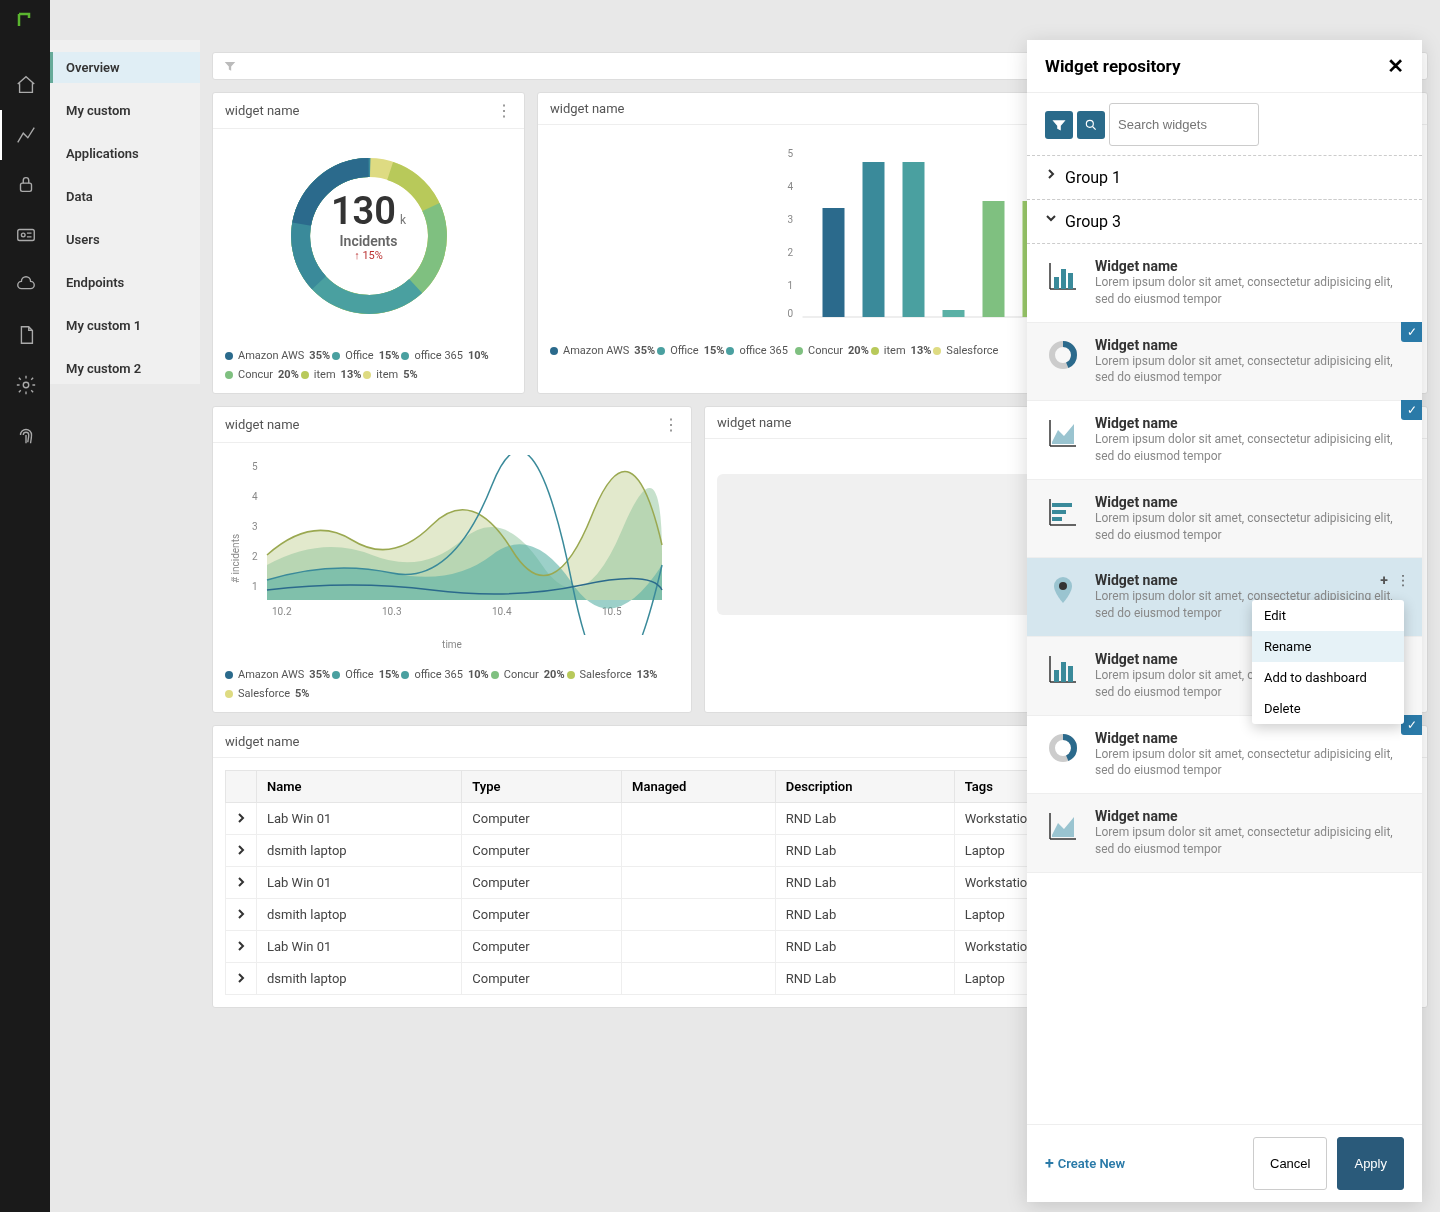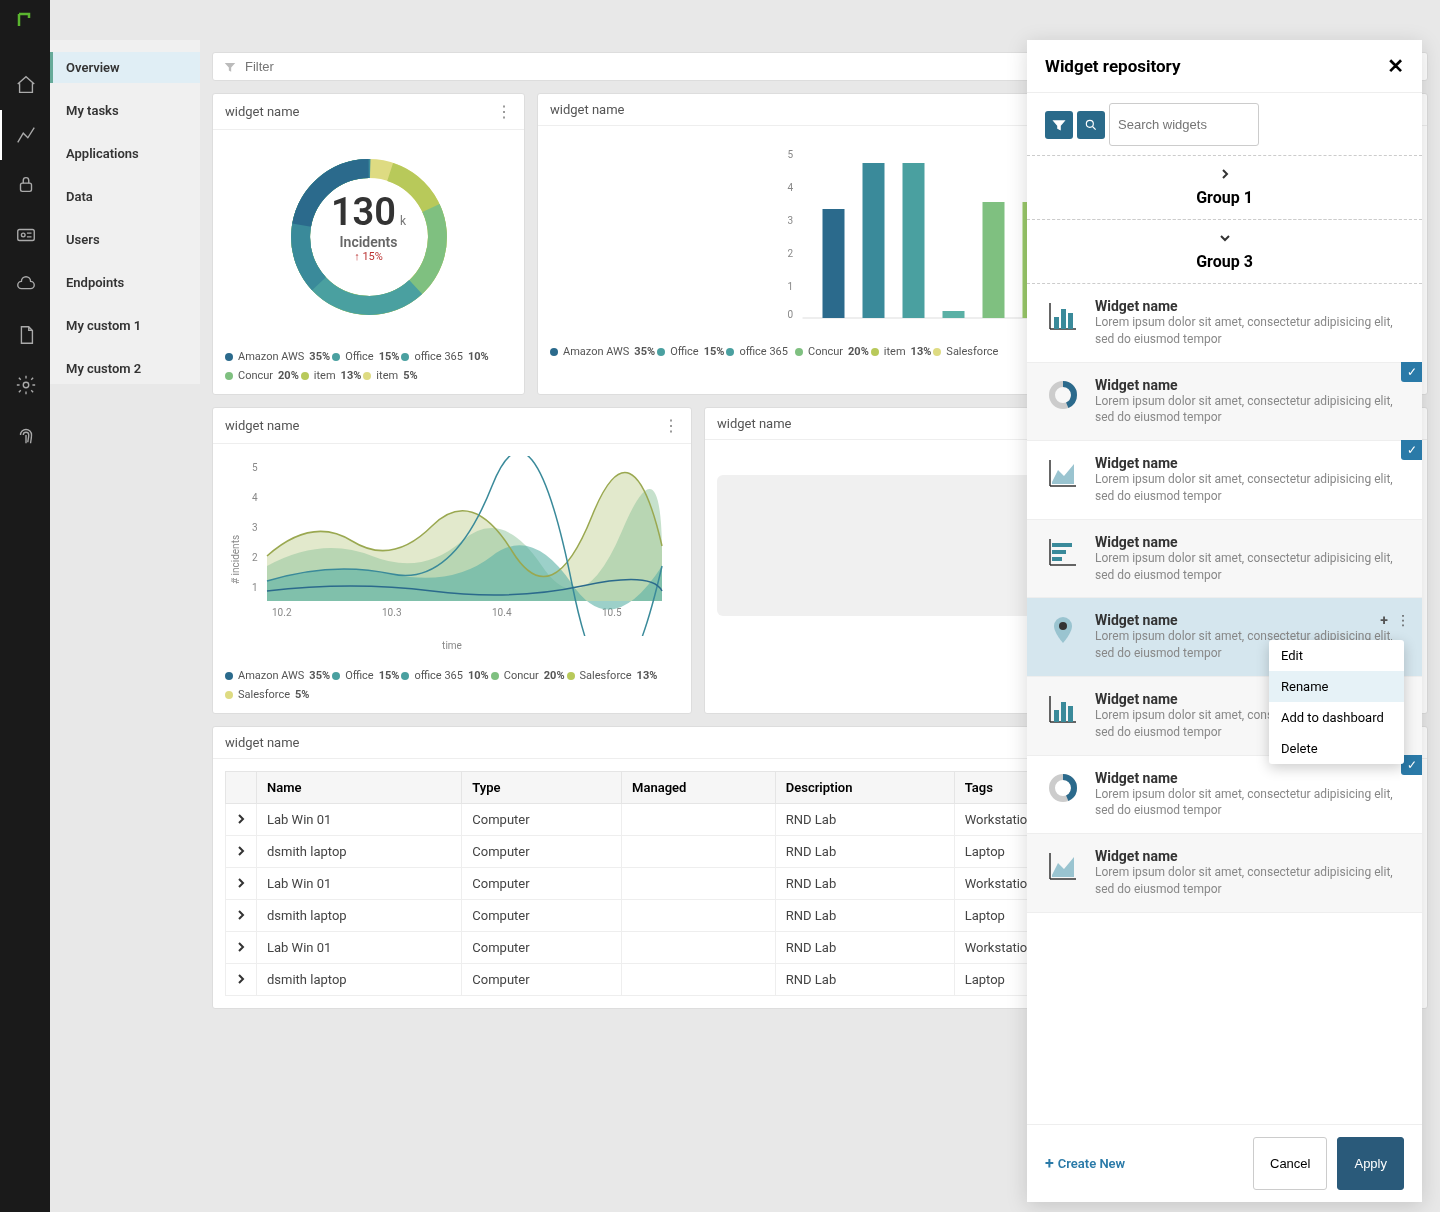--- a/index.html
+++ b/index.html
@@ -32,31 +32,31 @@
 .table td { padding: 8px 10px; border: 1px solid #eee; color: #444; }
 .expand-col { width: 30px; text-align: center; }
 .kebab { cursor: pointer; color: #888; font-size: 16px; }
 .panel { position: absolute; right: 18px; top: 40px; width: 395px; bottom: 10px; background: #fff; box-shadow: 0 4px 20px rgba(0,0,0,0.15); display: flex; flex-direction: column; z-index: 50; }
 .panel-header { padding: 14px 18px; display: flex; justify-content: space-between; align-items: center; border-bottom: 1px solid #eee; }
 .panel-header h2 { font-size: 17px; font-weight: 700; }
 .panel-search { padding: 10px 18px; display: flex; gap: 4px; align-items: center; }
 .sq-btn { width: 28px; height: 28px; background: #2a6a8a; border-radius: 3px; display: flex; align-items: center; justify-content: center; cursor: pointer; }
 .sq-btn svg { stroke: #fff; }
 .panel-search input { flex: 1; border: 1px solid #ccc; border-radius: 3px; padding: 13px 8px; font-size: 13px; max-width: 150px;}
-.group-header { padding: 12px 18px; font-size: 16px; font-weight: 700; cursor: pointer; display: flex; align-items: center; gap: 8px; border-top: 1px dashed #ccc; border-bottom: 1px dashed #ccc; margin-top:-1px;flex-direction:column;}
+.group-header { padding: 12px 18px; font-size: 16px; font-weight: 400; cursor: pointer; display: flex; gap: 8px; border-top: 1px dashed #ccc; border-bottom: 1px dashed #ccc; margin-top:-1px;}
 .widget-list { }
 .widget-item { padding: 14px 18px; display: flex; gap: 14px; border-bottom: 1px solid #eee; position: relative; cursor: pointer;}
 .widget-item.alt { background: #f7f7f7; }
 .widget-item.selected { background: #d5e6ee; }
 .widget-item .thumb { width: 36px; height: 36px; flex-shrink: 0; display:flex; align-items:center; justify-content:center;}
 .widget-item .info .name { font-size: 14px; font-weight: 700; color: #333; }
 .widget-item .info .desc { font-size: 12px; color: #888; line-height: 1.4; }
 .check-badge { position: absolute; right: -1px; top: -1px; width: 22px; height: 20px; background: #2a7aa8; color: #fff; display: flex; align-items: center; justify-content: center; font-size: 12px; border-radius: 0 0 0 3px; }
 .item-actions { position: absolute; right: 12px; top: 14px; display: flex; gap: 8px; color: #555; font-size:14px;}
-.context-menu { position: absolute; right: 18px; top: 42px; width: 135px; background: #fff; box-shadow: 0 4px 14px rgba(0,0,0,0.2); border-radius: 3px; z-index: 60; overflow: hidden;}
+.context-menu { position: absolute; right: 18px; top: 42px; width: 152px; background: #fff; box-shadow: 0 4px 14px rgba(0,0,0,0.2); border-radius: 3px; z-index: 60; overflow: hidden;}
 .context-menu-item { padding: 8px 12px; font-size: 13px; cursor: pointer; }
 .context-menu-item.hover { background: #e6f2f7; }
 .panel-footer { margin-top: auto; padding: 12px 18px; display: flex; align-items: center; border-top: 1px solid #eee; gap: 10px; }
 .link-btn { color: #2a7aa8; font-size: 13px; font-weight: 600; cursor: pointer; display: flex; align-items: center; gap: 4px; }
 .btn { padding: 18px 16px; border-radius: 3px; font-size: 13px; cursor: pointer; border: 1px solid #ccc; background: #fff; }
 .btn.primary { background: #2a5a7a; color: #fff; border-color: #2a5a7a; }
 .close-x { cursor: pointer; font-size: 20px; font-weight: 700; }
 .axis-label { font-size: 10px; fill: #888; }
 .small-card { background:#f0f0f0; border-radius:6px; padding:18px; text-align:center; width:100%;}
 </style>
@@ -110,35 +110,34 @@
     </div>
   <div class="icon-bar-item">
       <svg width="22" height="22" viewBox="0 0 24 24" stroke-width="1.5">
         <path d="M6 12 a6 6 0 0 1 12 0 c0 4 -1 7 -1 9 M9 12 a3 3 0 0 1 6 0 c0 3 -1 6 -1 8 M12 12 v9"></path>
       </svg>
     </div>
 </div>
 
 <div class="sidebar">
   <div class="sidebar-item active">Overview</div>
-  <div class="sidebar-item">My tasks</div>
+  <div class="sidebar-item">My custom</div>
   <div class="sidebar-item">Applications</div>
   <div class="sidebar-item">Data</div>
   <div class="sidebar-item">Users</div>
   <div class="sidebar-item">Endpoints</div>
   <div class="sidebar-item">My custom 1</div>
   <div class="sidebar-item">My custom 2</div>
 </div>
 
 <div class="main">
   <div class="filter-bar">
     <svg width="14" height="14" viewBox="0 0 24 24">
         <path d="M3 5 H21 L14 13 V20 L10 18 V13 Z" fill="#bbb"></path>
       </svg>
-    <input type="text" placeholder="Filter" style="">
   </div>
 
   <div class="row">
 
     <div class="widget" style="width: 313px;">
       <div class="widget-header">
         <span>widget name</span>
         <span class="kebab">⋮</span>
       </div>
       <div class="widget-body" style="display:flex;justify-content:center;position:relative;">

